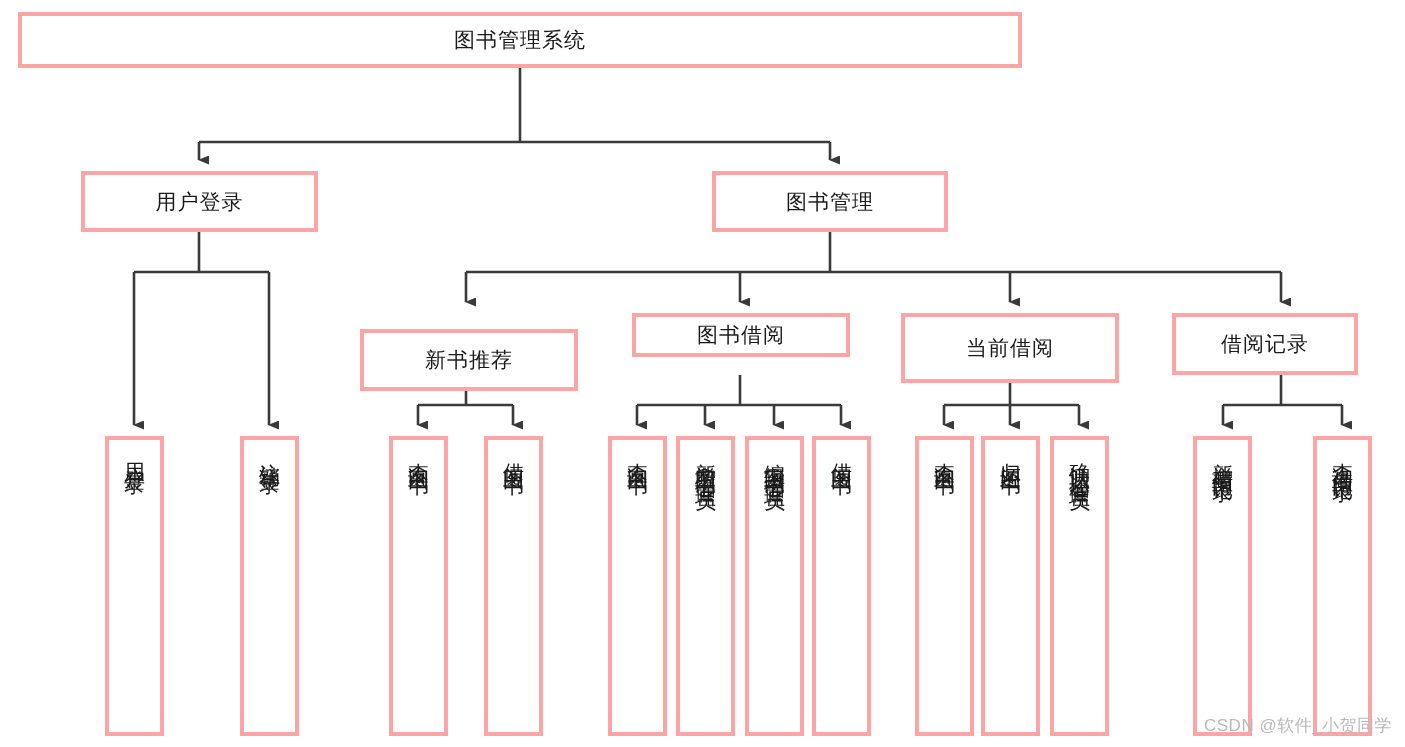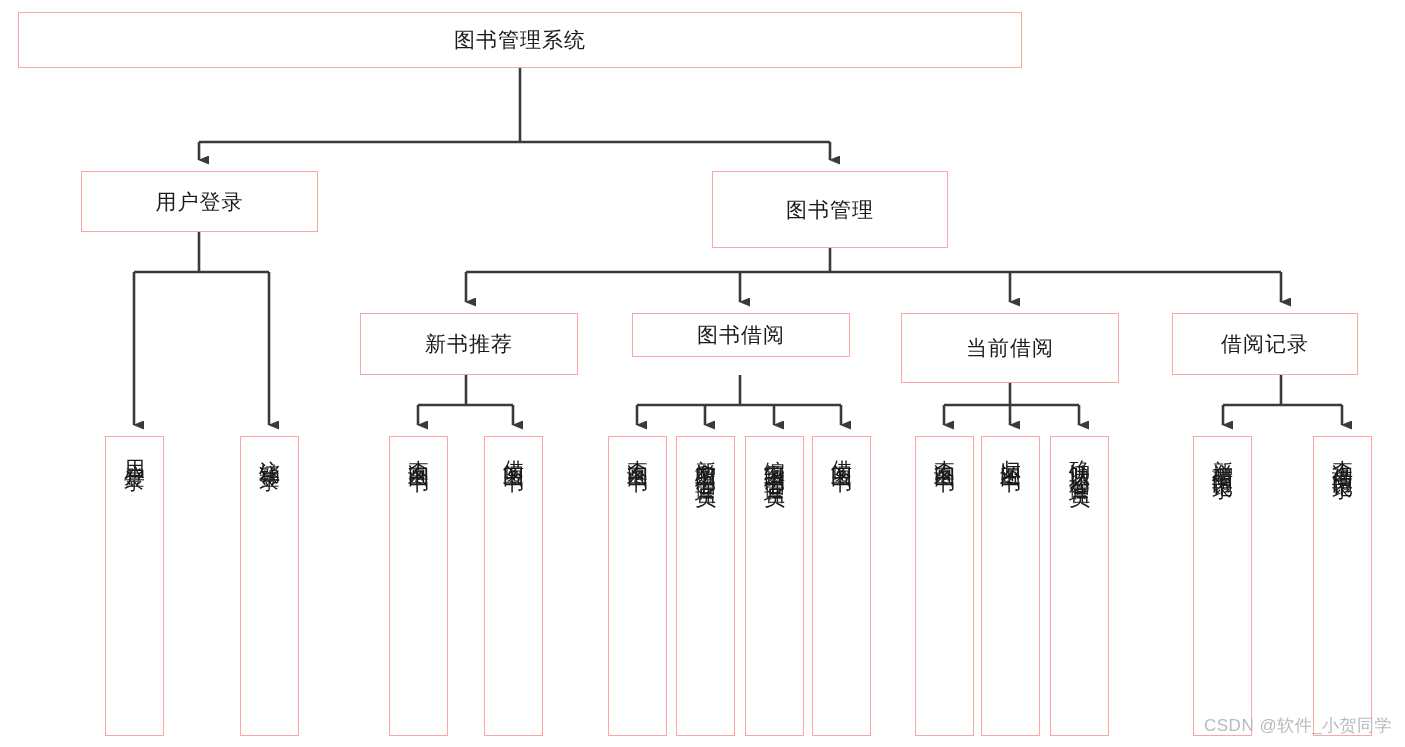--- a/index.html
+++ b/index.html
@@ -24,21 +24,21 @@
     left: 0;
     top: 0;
     width: 1405px;
     height: 747px;
     pointer-events: none;
   }
   .node {
     position: absolute;
     box-sizing: border-box;
     background: #ffffff;
-    border: 1px solid #fca5a5;
+    border: 4px solid #fca5a5;
     display: flex;
     align-items: center;
     justify-content: center;
     color: #1a1a1a;
   }
   .node-h .label {
     font-size: 21px;
     line-height: 1.2;
     letter-spacing: 1px;
     white-space: nowrap;
@@ -121,25 +121,25 @@
     </g>
   </svg>
 
   <div class="node node-h" style="left:18px; top:12px; width:1004px; height:56px;">
     <span class="label">图书管理系统</span>
   </div>
 
   <div class="node node-h" style="left:81px; top:171px; width:237px; height:61px;">
     <span class="label">用户登录</span>
   </div>
-  <div class="node node-h" style="left:712px; top:171px; width:236px; height:77px;">
+  <div class="node node-h" style="left:712px; top:171px; width:236px; height:61px;">
     <span class="label">图书管理</span>
   </div>
 
-  <div class="node node-h" style="left:360px; top:313px; width:218px; height:62px;">
+  <div class="node node-h" style="left:360px; top:329px; width:218px; height:62px;">
     <span class="label">新书推荐</span>
   </div>
   <div class="node node-h" style="left:632px; top:313px; width:218px; height:44px;">
     <span class="label">图书借阅</span>
   </div>
   <div class="node node-h" style="left:901px; top:313px; width:218px; height:70px;">
     <span class="label">当前借阅</span>
   </div>
   <div class="node node-h" style="left:1172px; top:313px; width:186px; height:62px;">
     <span class="label">借阅记录</span>

